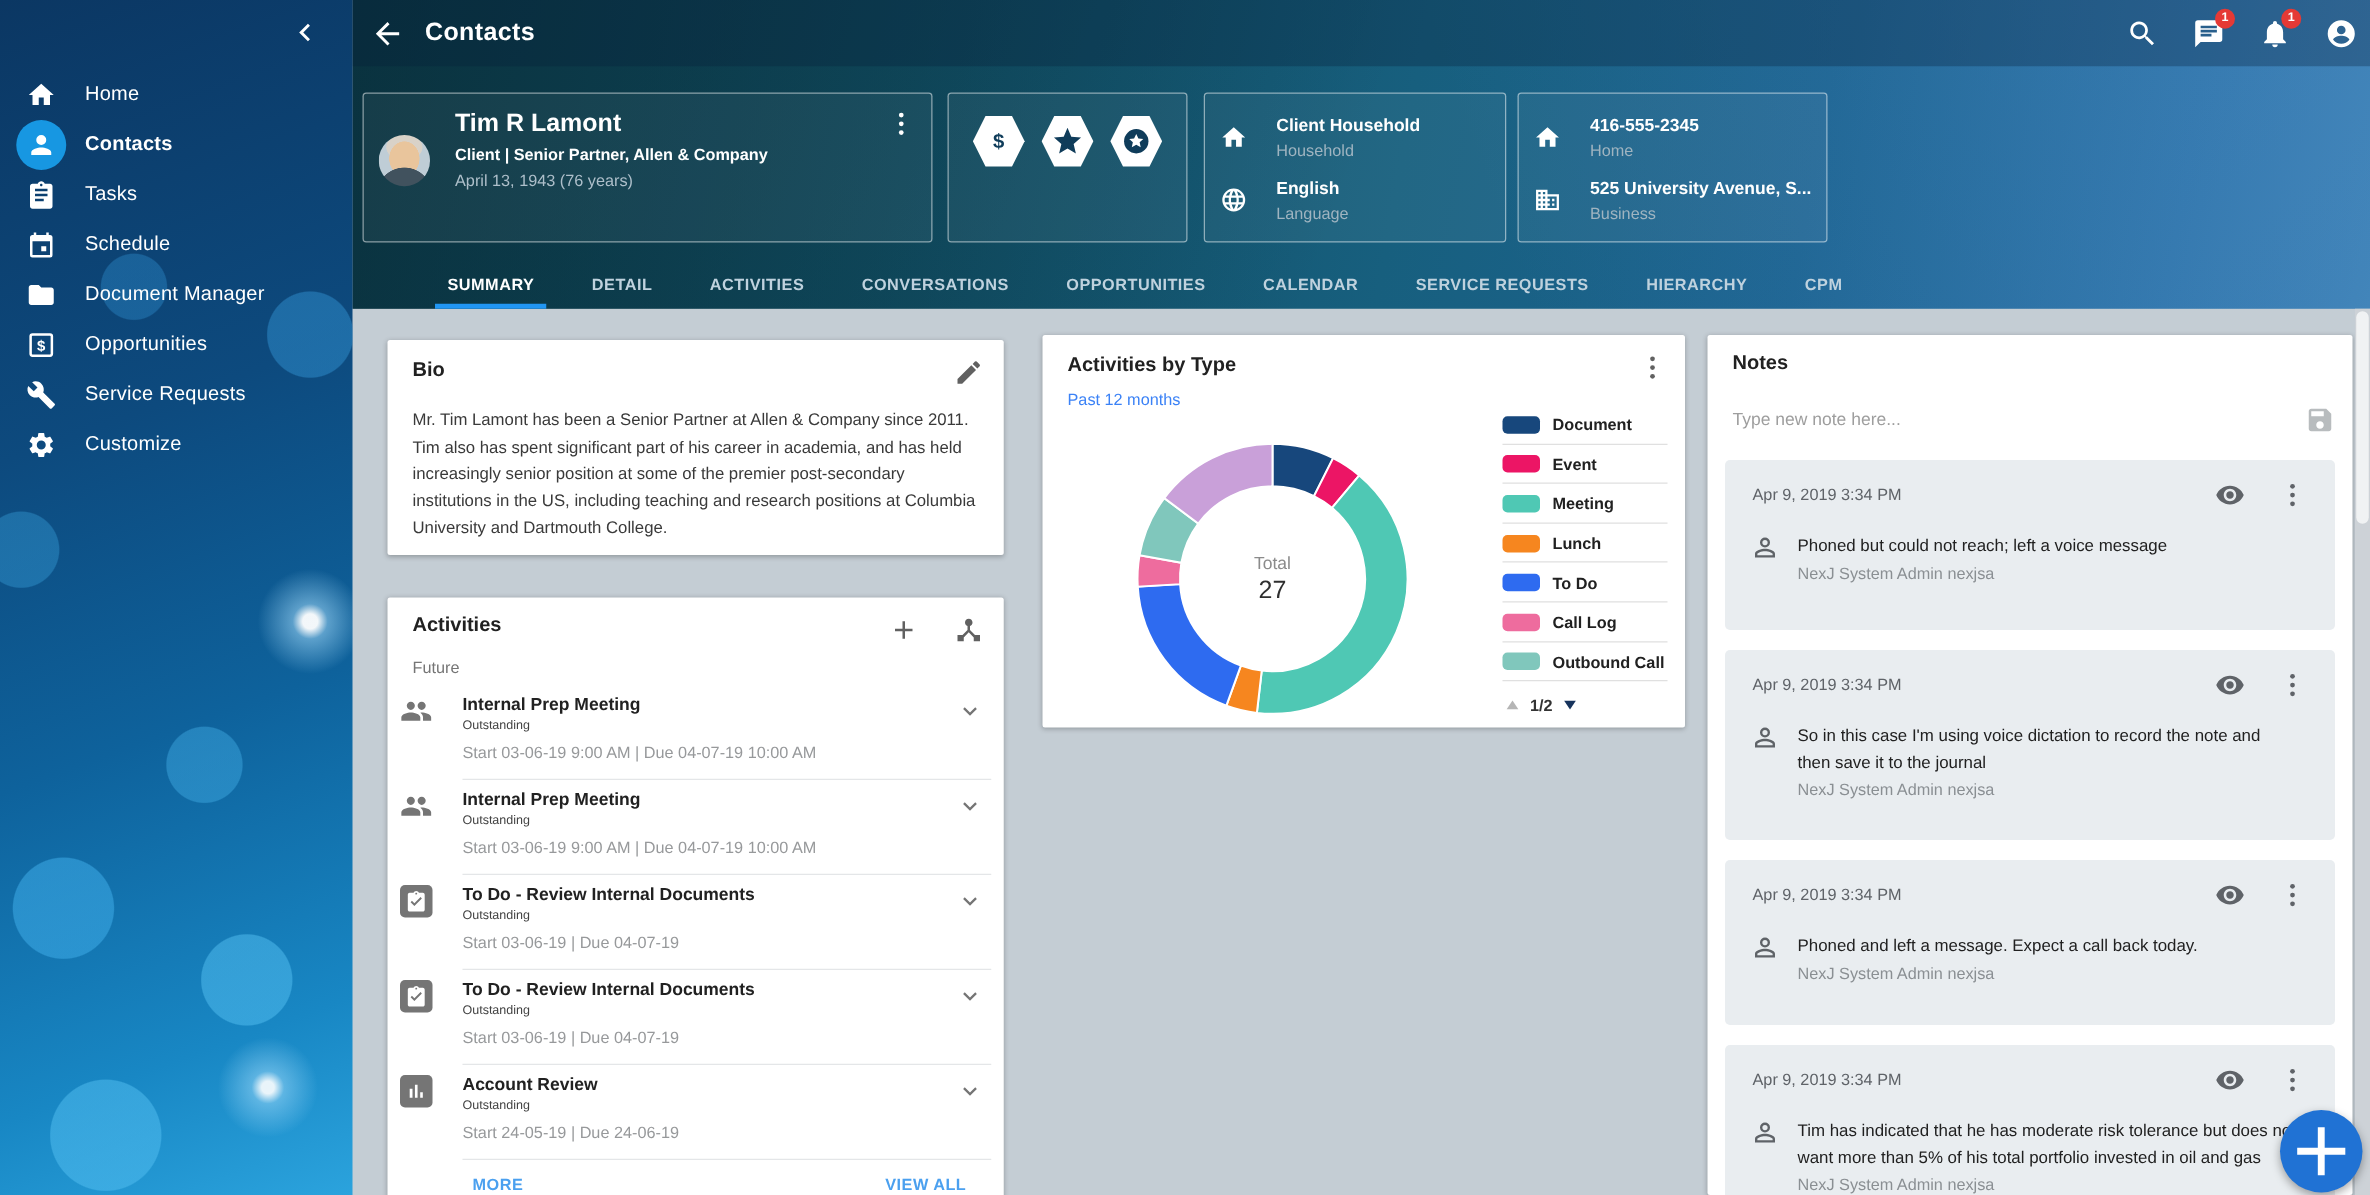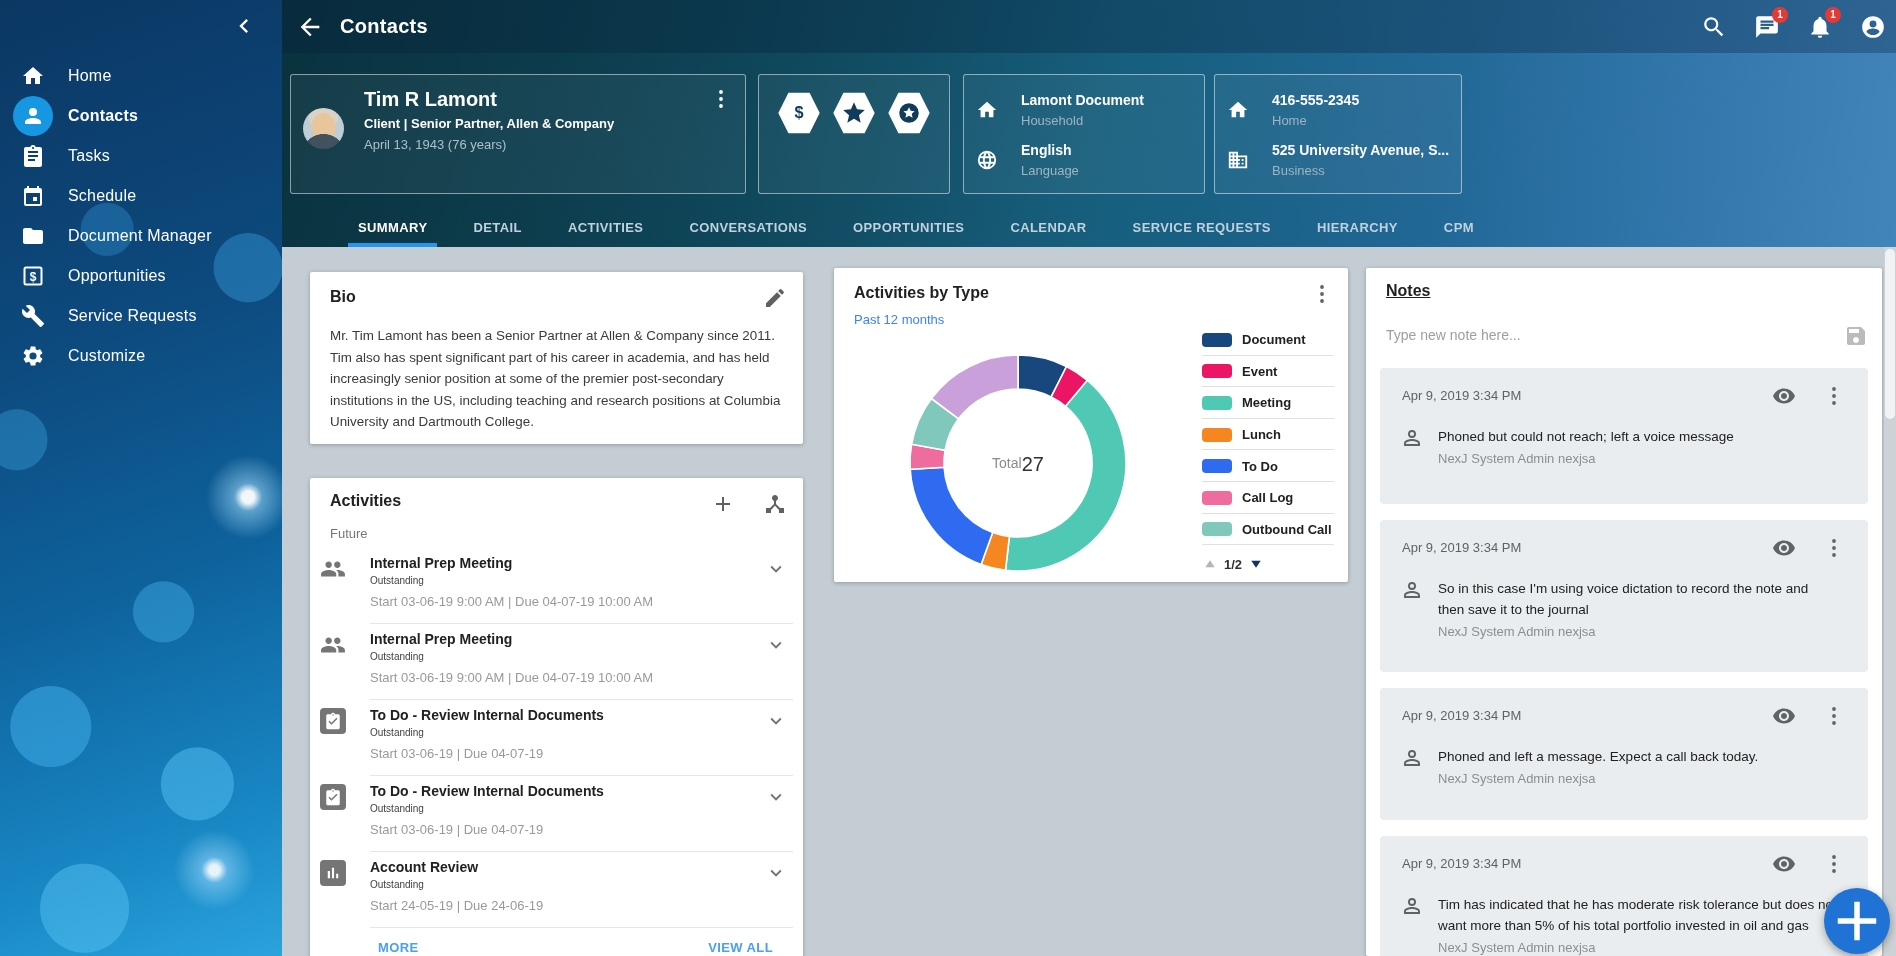--- a/index.html
+++ b/index.html
@@ -119,35 +119,35 @@
   .act-chevron svg { width:22px; height:22px; }
   .act-footer { position:absolute; left:0; top:450px; width:100%; height:40px; }
   .link-btn { position:absolute; font-size:13px; font-weight:700; letter-spacing:.4px; color:#4ba0ef; cursor:pointer; }
   .more-btn { left:20px; top:12px;padding-left:48px; } .viewall-btn { right:30px; top:12px; }
 
   .chart-card { left:552px; top:21px; width:514px; height:314px; }
   .chart-card .card-title { position:absolute; left:20px; top:16px; }
   .chart-kebab { position:absolute; right:14px; top:14px; color:#616161; }
   .chart-sub { position:absolute; left:20px; top:44px; font-size:13px; color:#3b82f6; }
   .donut-wrap { position:absolute; left:74px; top:85px; width:220px; height:220px; }
-  .donut-center { position:absolute; left:74px; top:85px; width:220px; height:220px; display:flex; align-items:center; justify-content:center; pointer-events:none; }
+  .donut-center { position:absolute; left:74px; top:85px; width:220px; height:220px; display:flex; flex-direction:column; align-items:center; justify-content:center; pointer-events:none; }
   .donut-total-label { font-size:14px; color:#8b8b8b; }
   .donut-total-value { font-size:20px; color:#2f2f2f; margin-top:3px; }
   .legend { position:absolute; left:368px; top:56px; width:132px; }
   .legend-row { position:relative; height:31.6px; display:flex; align-items:center; }
   .legend-row .swatch { width:30px; height:14px; border-radius:4px; flex:0 0 auto; }
   .legend-row .l-label { margin-left:10px; font-size:13px; font-weight:700; color:#212121; white-space:nowrap; }
   .legend-row .l-div { position:absolute; left:0; bottom:0; width:132px; height:1px; background:#e0e0e0; }
   .legend-pager { position:absolute; left:368px; top:288px; display:flex; align-items:center; gap:6px; font-size:13px; font-weight:700; color:#333; }
   .pg-up { width:16px; height:16px; color:#b5b5b5; cursor:pointer; }
   .pg-down { width:16px; height:16px; color:#16335c; cursor:pointer; }
   .legend-pager svg { width:16px; height:16px; }
 
   .notes-card { left:1084px; top:21px; width:516px; height:688px; }
-  .notes-card .card-title { position:absolute; left:20px; top:14px;text-decoration:underline; }
+  .notes-card .card-title { position:absolute; left:20px; top:14px; }
   .note-input { position:absolute; left:20px; top:55px; width:440px; border:none; outline:none; background:transparent;
     font-size:14px; color:#212121; border-bottom:1px solid #eab308; padding:4px 0 25px 0; font-family:"Liberation Sans",sans-serif; }
   .note-input::placeholder { color:#9e9e9e; }
   .save-btn { position:absolute; right:14px; top:56px; width:24px; height:24px; color:#b8bcbe; cursor:pointer; }
   .save-btn svg { width:22px; height:22px; }
   .note-item { position:absolute; left:14px; width:488px; background:#e9edf0; border-radius:4px; }
   .note-head { position:absolute; left:22px; top:20px; font-size:13px; color:#5f6368; }
   .note-eye { position:absolute; right:72px; top:16px; width:24px; height:24px; color:#5f6368; cursor:pointer; }
   .note-eye svg, .note-kebab svg { width:22px; height:22px; }
   .note-kebab { position:absolute; right:22px; top:16px; width:24px; height:24px; color:#5f6368; cursor:pointer; }
@@ -354,21 +354,21 @@
         <div class="info-rows" id="info0">
             <div class="info-row r0">
               <span class="info-ic">
                 <span style="width:22px;height:22px;display:block">
                   <svg viewBox="0 0 24 24" fill="currentColor" style="width:100%;height:100%;display:block">
                     <path d="M10 20v-6h4v6h5v-8h3L12 3 2 12h3v8z"></path>
                   </svg>
                 </span>
               </span>
               <span class="info-txt">
-                <div class="info-val">Lamont Document</div>
+                <div class="info-val">Client Household</div>
                 <div class="info-lab">Household</div>
               </span>
             </div>
             <div class="info-row r1">
               <span class="info-ic">
                 <span style="width:22px;height:22px;display:block">
                   <svg viewBox="0 0 24 24" fill="currentColor" style="width:100%;height:100%;display:block">
                     <path d="M12 2a10 10 0 1 0 0 20 10 10 0 0 0 0-20zm7 6h-3a15 15 0 0 0-1.3-3.6A8 8 0 0 1 19 8zM12 4a13 13 0 0 1 1.8 4h-3.6A13 13 0 0 1 12 4zM4.3 14a8.2 8.2 0 0 1 0-4h3.4a16 16 0 0 0 0 4zm.7 2h3a15 15 0 0 0 1.3 3.6A8 8 0 0 1 5 16zm3-8H5a8 8 0 0 1 4.3-3.6A15 15 0 0 0 8 8zm4 12a13 13 0 0 1-1.8-4h3.6A13 13 0 0 1 12 20zm2.3-6H9.7a14 14 0 0 1 0-4h4.6a14 14 0 0 1 0 4zm.4 5.6A15 15 0 0 0 16 16h3a8 8 0 0 1-4.3 3.6zM16.3 14a16 16 0 0 0 0-4h3.4a8.2 8.2 0 0 1 0 4z"></path>
                   </svg>
                 </span>

